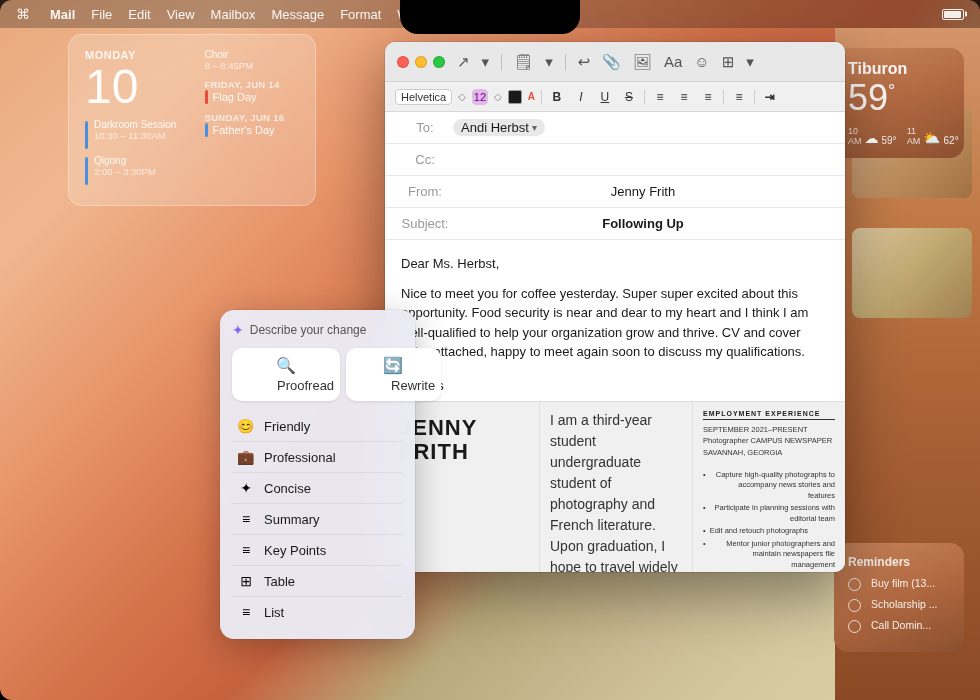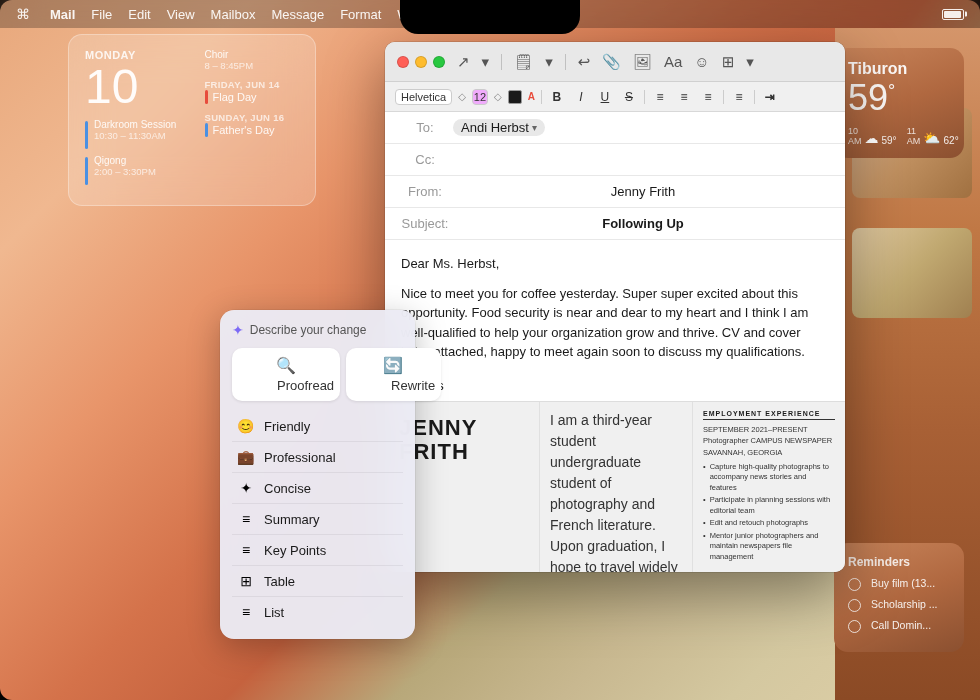--- a/index.html
+++ b/index.html
@@ -833,21 +833,21 @@
           <div class="resume-edu-title">EDUCATION</div>
 
         </div>
       </div>
       <div class="resume-col-right">
         <div class="resume-exp-title">EMPLOYMENT EXPERIENCE</div>
         <div class="resume-exp-content">SEPTEMBER 2021–PRESENT
 Photographer
 CAMPUS NEWSPAPER
 SAVANNAH, GEORGIA</div>
-        <div id="resume-bullets" style="margin-top:4px;">
+        <div id="resume-bullets" style="margin-top:12px;text-align:right;">
             <div class="resume-bullet">Capture high-quality photographs to accompany news stories and features</div>
             <div class="resume-bullet">Participate in planning sessions with editorial team</div>
             <div class="resume-bullet">Edit and retouch photographs</div>
             <div class="resume-bullet">Mentor junior photographers and maintain newspapers file management</div>
           </div>
       </div>
     </div>
   </div>
 </div>
 

